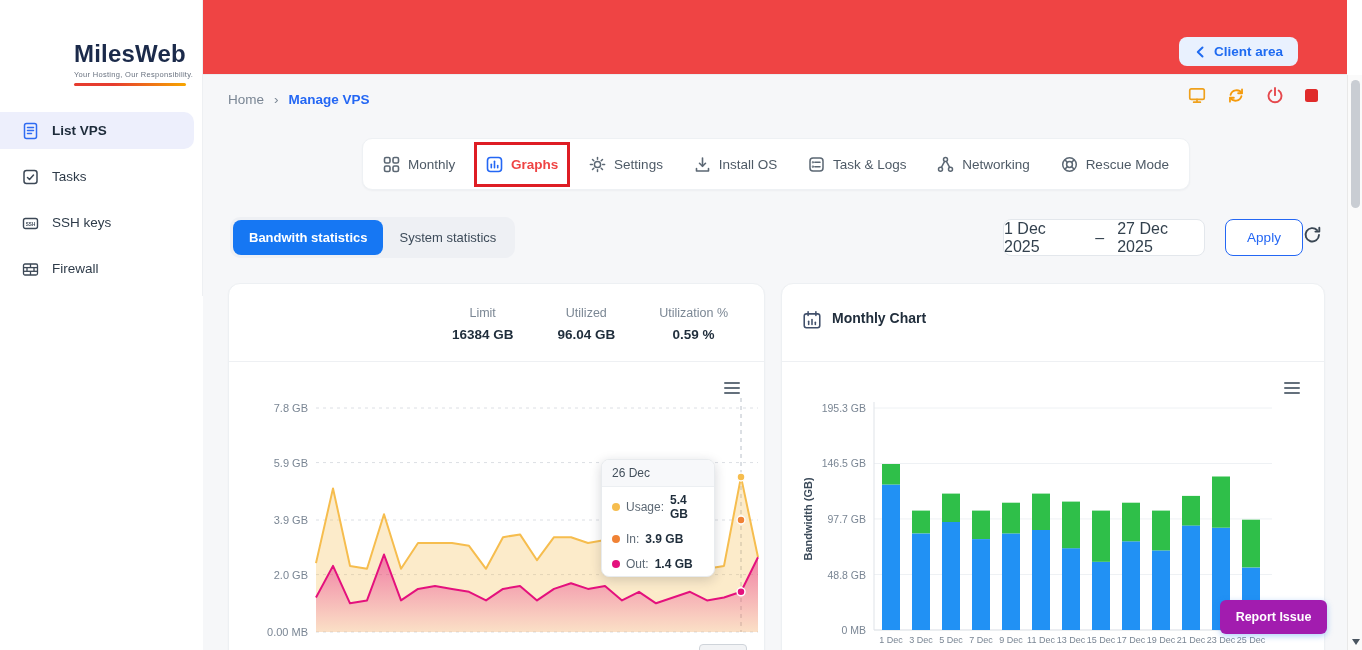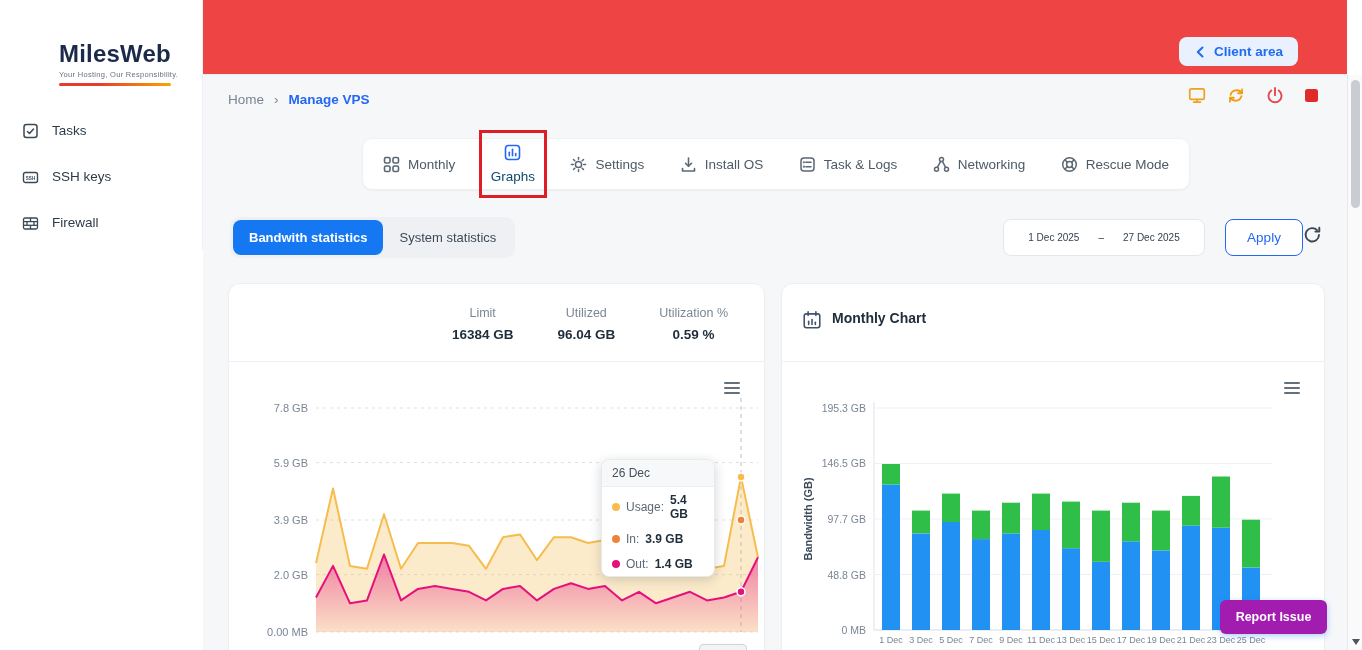--- a/index.html
+++ b/index.html
@@ -4,21 +4,21 @@
 <style>
   * { margin:0; padding:0; box-sizing:border-box; }
   html,body { width:1362px; height:650px; overflow:hidden; background:#fff;
               font-family:"Liberation Sans", sans-serif; }
   .app { position:relative; width:1362px; height:650px; background:#fff; overflow:hidden; }
 
   
   .sidebar { position:absolute; left:0; top:0; width:203px; height:100%；
              background:#fff; z-index:4; }
   .sidebar { border-right:1px solid #eef0f3; background:#fff; }
-  .logo { padding:40px 0 0 59px; }
+  .logo { padding:40px 0 0 38px;margin-left:36px; }
   .logo-name { font-size:24px; font-weight:800; color:#1b2a4a; letter-spacing:0.2px; }
   .logo-tag { font-size:7.5px; color:#6a7380; margin-top:2px; letter-spacing:0.3px; }
   .logo-underline { width:112px; height:3px; margin-top:4px; border-radius:2px;
                     background:linear-gradient(90deg,#e63c2f 0%,#e63c2f 35%,#f7a600 100%); }
   .nav { margin-top:26px; }
   .nav-item { display:flex; align-items:center; gap:13px; height:37px; padding-left:22px;
               margin:0 8px 9px 0; border-radius:0 10px 10px 0; cursor:pointer;
               font-size:13.5px; color:#2e3b49; font-weight:500; }
   .nav-item .nav-ic { display:inline-flex; color:#3c4856; }
   .nav-item.active { background:#edeffc; color:#1d2b3a; font-weight:700; }
@@ -46,37 +46,37 @@
   
   .tabbar { position:absolute; left:159px; top:63px; width:828px; height:52px;
             background:#fff; border:1px solid #eef1f4; border-radius:10px;
             box-shadow:0 1px 2px rgba(16,24,40,0.04);
             display:flex; align-items:center; justify-content:space-between;
             padding:0 20px; }
   .tab { position:relative; display:inline-flex; align-items:center; gap:8px;
          font-size:13.5px; color:#4e5a66; cursor:pointer; background:none; border:none;
          font-family:"Liberation Sans", sans-serif; }
   .tab .tab-ic { display:inline-flex; color:#5b6773; }
-  .tab.active { color:#0c4a6e; font-weight:400;flex-direction:column; }
+  .tab.active { color:#ef4444; font-weight:700; }
   .tab.active .tab-ic { color:#2467f4; }
   .tab-annotation { position:absolute; left:-12px; right:-12px; top:-14px; bottom:-14px;
                     border:3px solid #de1d24; pointer-events:none; }
 
   
   .subtab-group { position:absolute; left:27px; top:142px; height:41px;
                   display:inline-flex; align-items:center; padding:3px;
                   background:#eef0f4; border-radius:10px; }
   .subtab { height:35px; border:none; border-radius:8px; padding:0 16px; font-size:13px;
             color:#3d4b59; background:transparent; cursor:pointer; font-weight:400;
             font-family:"Liberation Sans", sans-serif; }
   .subtab.active { background:#1677f3; color:#fff; font-weight:700; }
   .daterange { position:absolute; left:800px; top:144px; width:202px; height:37px;
                background:#fff; border:1px solid #e3e7ec; border-radius:8px;
-               display:flex; align-items:center; justify-content:center; gap:19px;
-               font-size:10px; color:#33414e; cursor:pointer; }
+               display:flex; align-items:center; justify-content:center; gap:13px;
+               font-size:16px; color:#33414e; cursor:pointer; }
   .apply-btn { position:absolute; left:1022px; top:144px; width:78px; height:37px;
                background:#fff; border:1px solid #2467f4; color:#2467f4; border-radius:8px;
                font-size:13.5px; cursor:pointer; font-family:"Liberation Sans", sans-serif; }
   .refresh-btn { position:absolute; left:1100px; top:150px; display:inline-flex;
                  background:none; border:none; cursor:pointer; }
 
   
   .card { position:absolute; top:208px; height:400px; background:#fff;
           border:1px solid #edf0f3; border-radius:12px;
           box-shadow:0 1px 2px rgba(16,24,40,0.04); }
@@ -131,20 +131,31 @@
 
 <div class="app">
 
   <aside class="sidebar">
     <div class="logo">
       <div class="logo-name">MilesWeb</div>
       <div class="logo-tag">Your Hosting, Our Responsibility.</div>
       <div class="logo-underline"></div>
     </div>
     <nav class="nav">
+      <div class="nav-item active">
+        <span class="nav-ic">
+          <svg width="17" height="18" viewBox="0 0 17 18" fill="none" stroke="currentColor" stroke-width="1.5" stroke-linecap="round">
+              <rect x="2.5" y="1.5" width="12" height="15" rx="2"></rect>
+              <line x1="5.5" y1="5.5" x2="11.5" y2="5.5"></line>
+              <line x1="5.5" y1="8.5" x2="11.5" y2="8.5"></line>
+              <line x1="5.5" y1="11.5" x2="9.5" y2="11.5"></line>
+            </svg>
+        </span>
+        <span class="nav-label">List VPS</span>
+      </div>
       <div class="nav-item">
         <span class="nav-ic">
           <svg width="17" height="18" viewBox="0 0 17 18" fill="none" stroke="currentColor" stroke-width="1.5" stroke-linecap="round" stroke-linejoin="round">
               <rect x="2" y="2.5" width="13" height="13" rx="2.5"></rect>
               <path d="M5.5 9.5l2 2 4-4.5"></path>
             </svg>
         </span>
         <span class="nav-label">Tasks</span>
       </div>
       <div class="nav-item">

